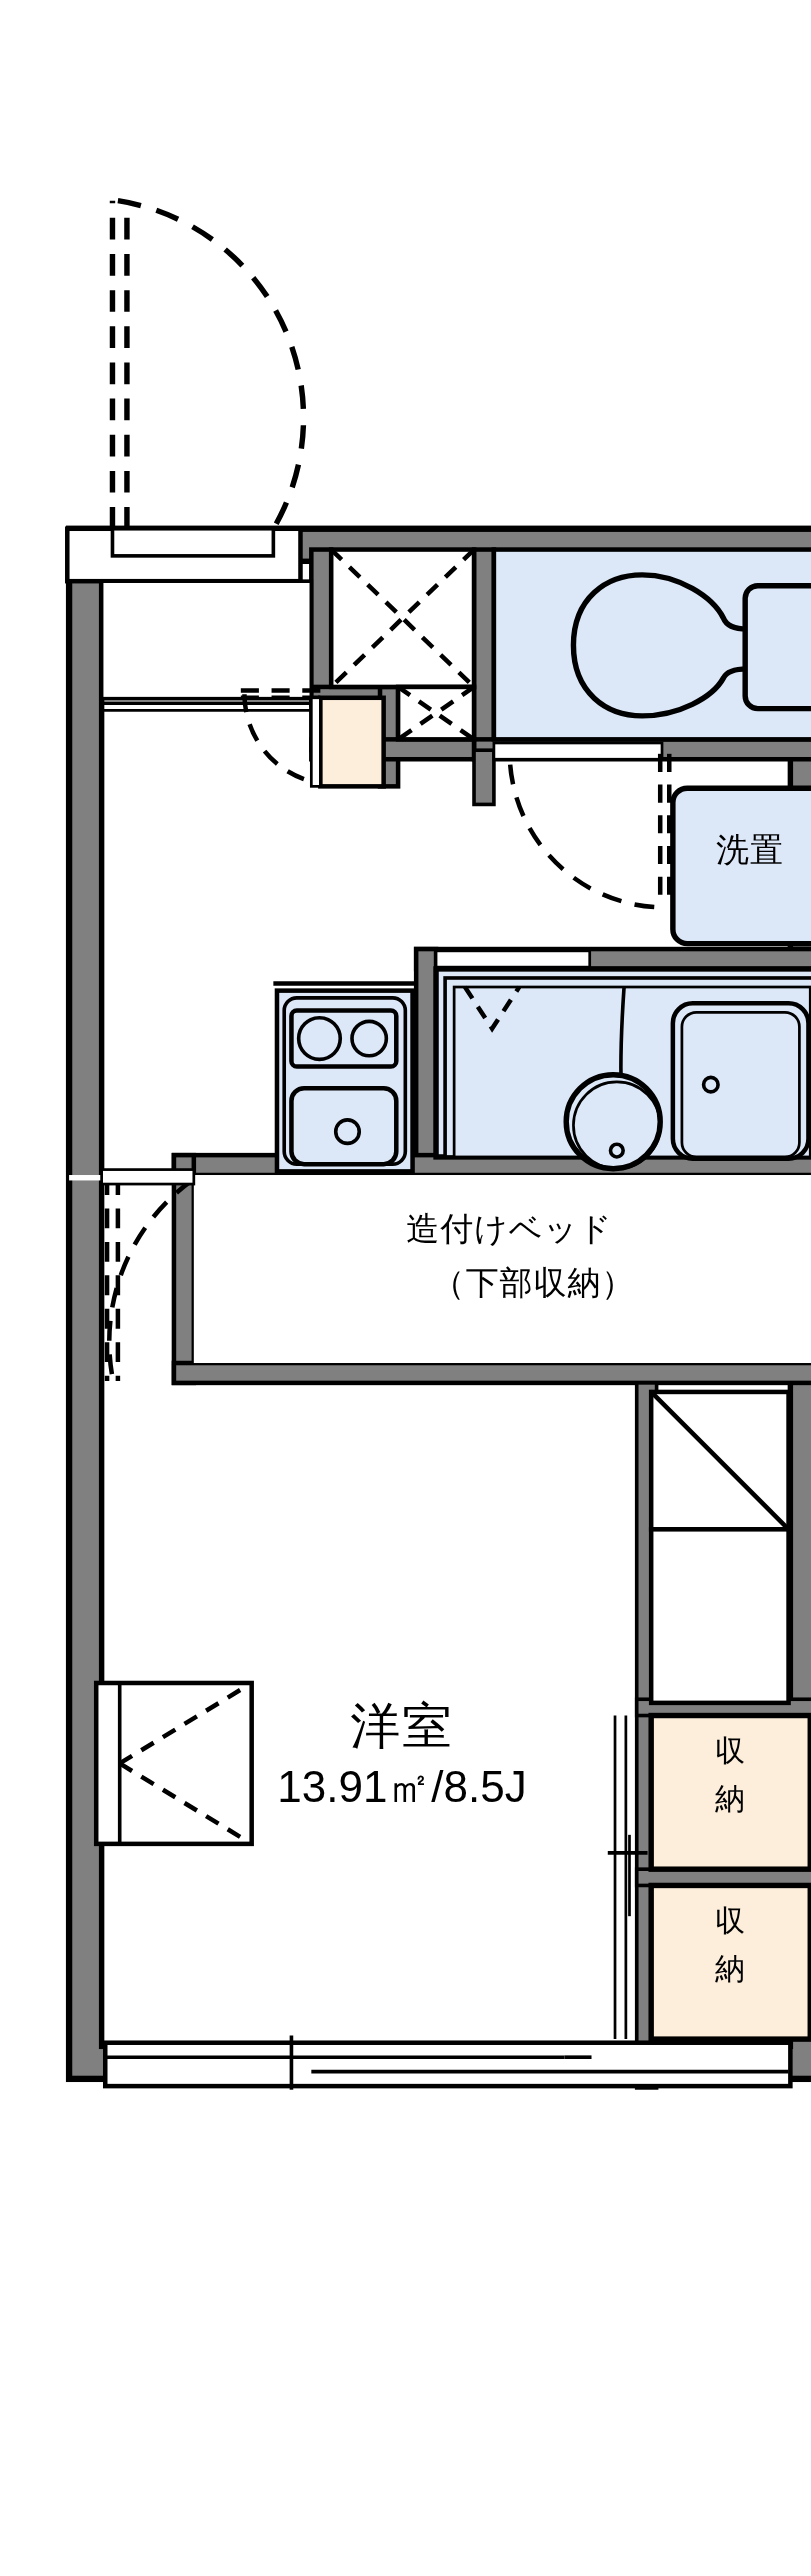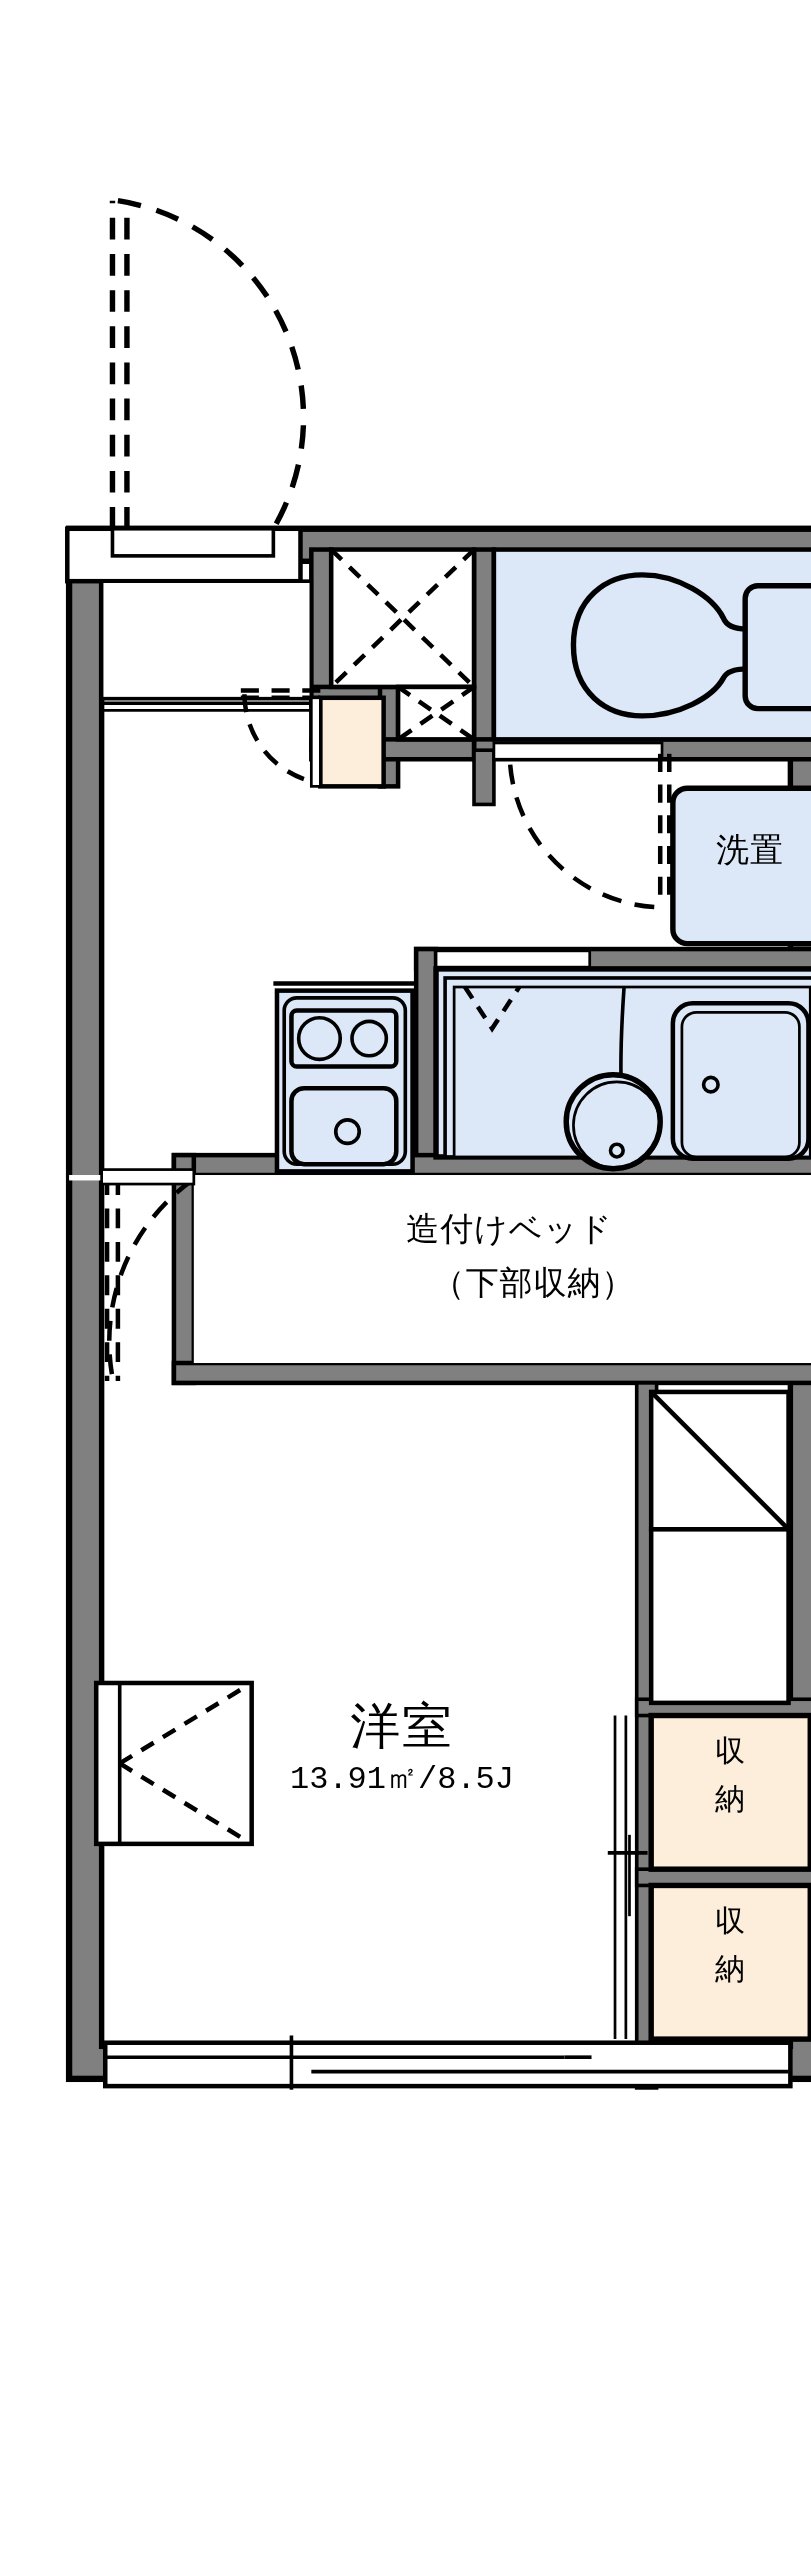--- a/index.html
+++ b/index.html
@@ -2,21 +2,21 @@
 <html style="font-size:14.5px"><head>
 <meta charset="utf-8">
 <style>
   html,body{margin:0;padding:0;background:#ffffff;}
   body{font-family:"Liberation Sans","DejaVu Sans",sans-serif;}
   #plan-root{position:relative;width:812px;height:2384px;background:#ffffff;overflow:hidden;margin-left:40px;}
   .layer{position:absolute;left:0;top:0;width:812px;height:2576px;}
   svg{display:block;}
   .lbl{position:absolute;color:#000;white-space:nowrap;text-align:center;line-height:1.08;}
   .lbl-room-name{font-size:50px;letter-spacing:1.8px;}
-  .lbl-room-area{font-size:32px;letter-spacing:0px;font-family:Liberation Mono, monospace;}
+  .lbl-room-area{font-size:44px;letter-spacing:0px;}
   .lbl-bed{font-size:33px;letter-spacing:0.9px;}
   .lbl-sen{font-size:33px;letter-spacing:0.9px;}
   .lbl-closet{font-size:30px;letter-spacing:0.9px;line-height:1.15;}
 </style>
 </head>
 <body>
 
 <div id="plan-root">
 
   <svg class="layer" viewBox="0 0 898 2850" width="812" height="2576" xmlns="http://www.w3.org/2000/svg">

